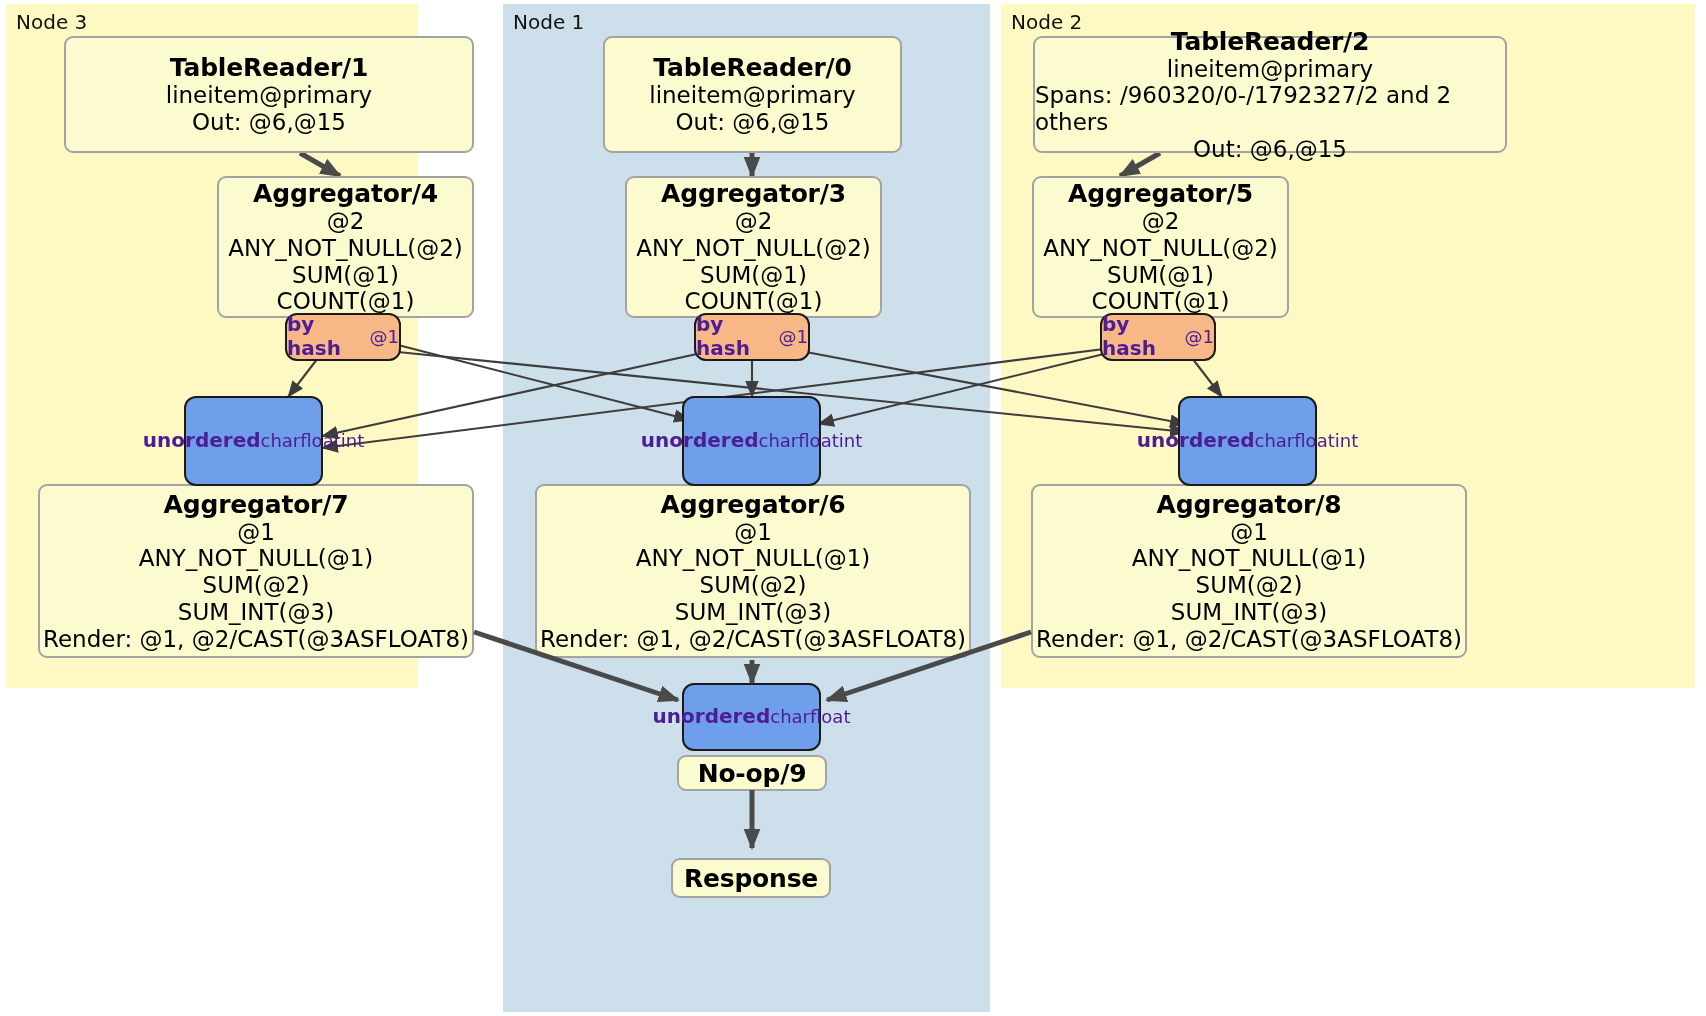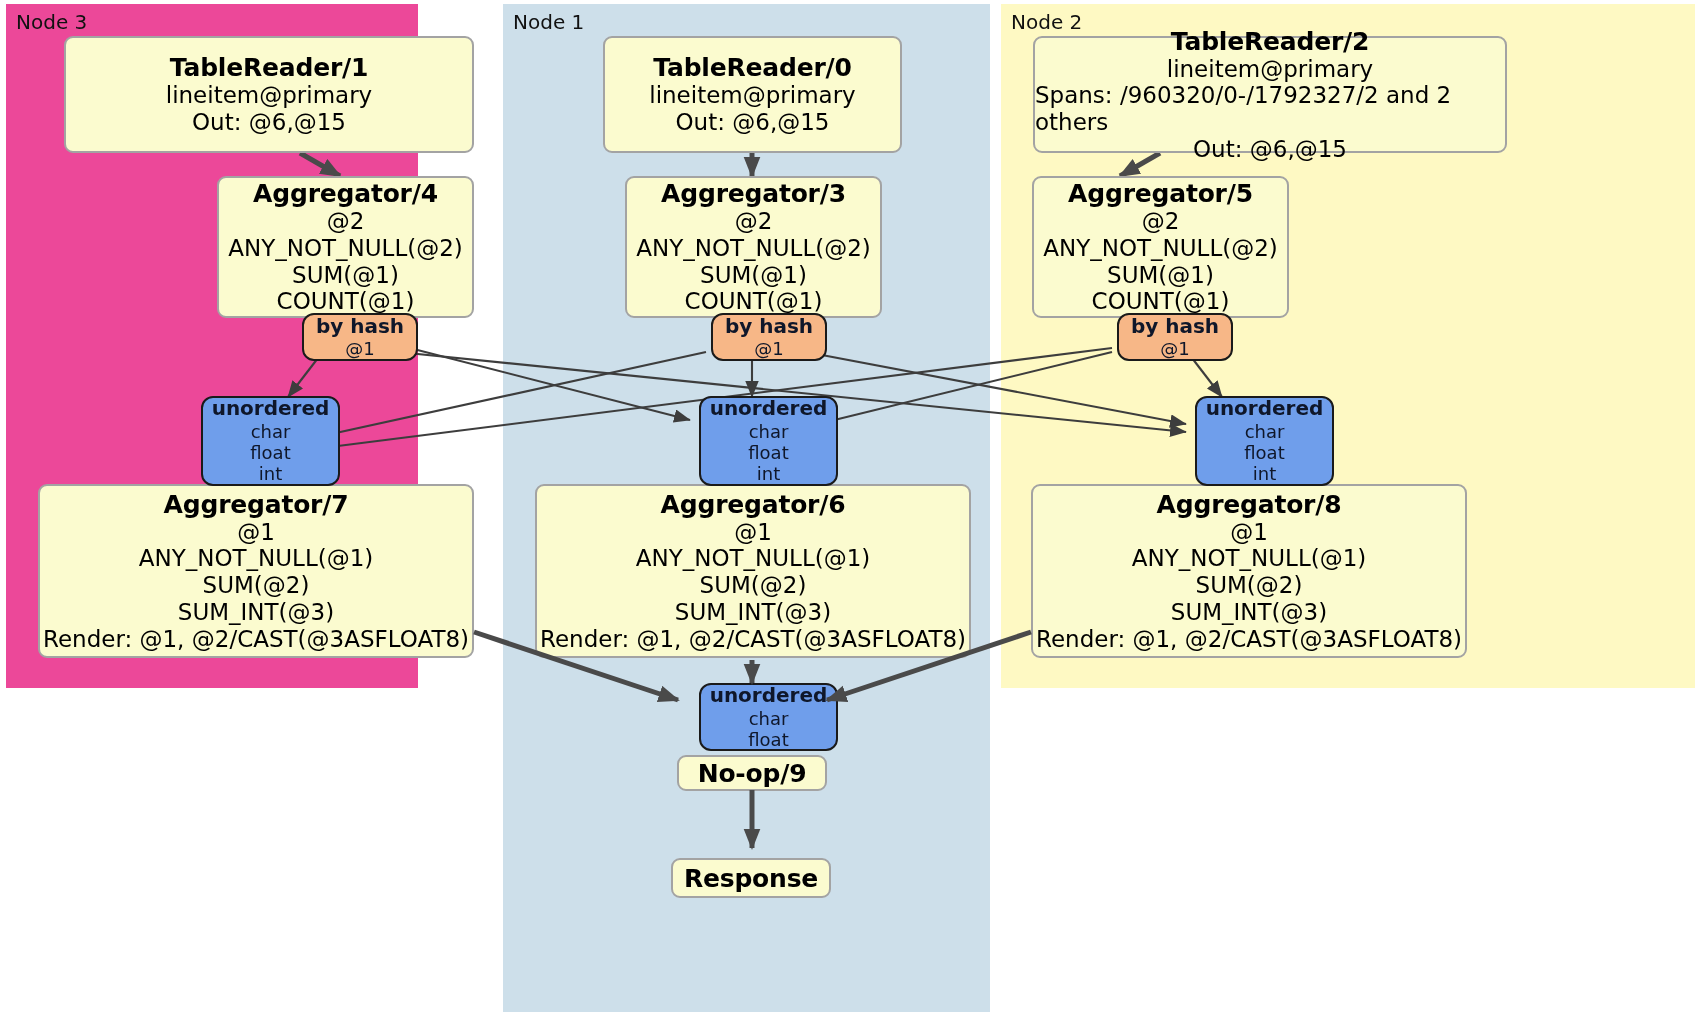--- a/index.html
+++ b/index.html
@@ -9,38 +9,38 @@
   .node-region{position:absolute;box-sizing:border-box;}
   .node-label{position:absolute;font-size:20px;color:#111;left:10px;top:6px;white-space:nowrap;}
 
   .gbox{position:absolute;box-sizing:border-box;border:2px solid #a3a3a3;border-radius:9px;
         background:#fbfbcf;display:flex;flex-direction:column;align-items:center;justify-content:center;
         line-height:1.16;color:#000;z-index:5;}
   .gbox .ttl{font-weight:bold;font-size:25px;letter-spacing:-0.2px;}
   .gbox .ln{font-size:23px;}
 
   .router{position:absolute;box-sizing:border-box;border:2px solid #1a1a1a;border-radius:12px;
-          display:flex;flex-direction:column;align-items:center;justify-content:center;
-          line-height:1.18;color:#0f172a;z-index:6;margin-left:17px;}
+          display:flex;flex-direction:row;align-items:center;justify-content:center;
+          line-height:1.18;color:#4c1d95;z-index:6;}
   .router.hash{background:#f7b787;}
   .router.unord{background:#6f9eeb;}
   .router .rt{font-weight:bold;font-size:20px;}
   .router .rl{font-size:18px;}
 
   svg.edges{position:absolute;left:0;top:0;width:1706px;height:1016px;z-index:3;overflow:visible;}
   svg.edges-top{z-index:8;}
   .thin{stroke:#3d3d3d;stroke-width:2.1;fill:none;}
   .thick{stroke:#4a4a4a;stroke-width:5;fill:none;}
 </style>
 </head>
 <body>
 
 <div id="stage">
 
-  <div class="node-region" style="left:6px;top:4px;width:412px;height:684px;background:#ec4899;">
+  <div class="node-region" style="left:6px;top:4px;width:412px;height:684px;background:#fef9c3;">
     <span class="node-label">Node 3</span>
   </div>
   <div class="node-region" style="left:503px;top:4px;width:487px;height:1008px;background:#cddfea;">
     <span class="node-label">Node 1</span>
   </div>
   <div class="node-region" style="left:1001px;top:4px;width:694px;height:684px;background:#fef9c3;">
     <span class="node-label">Node 2</span>
   </div>
 
   <svg class="edges">

